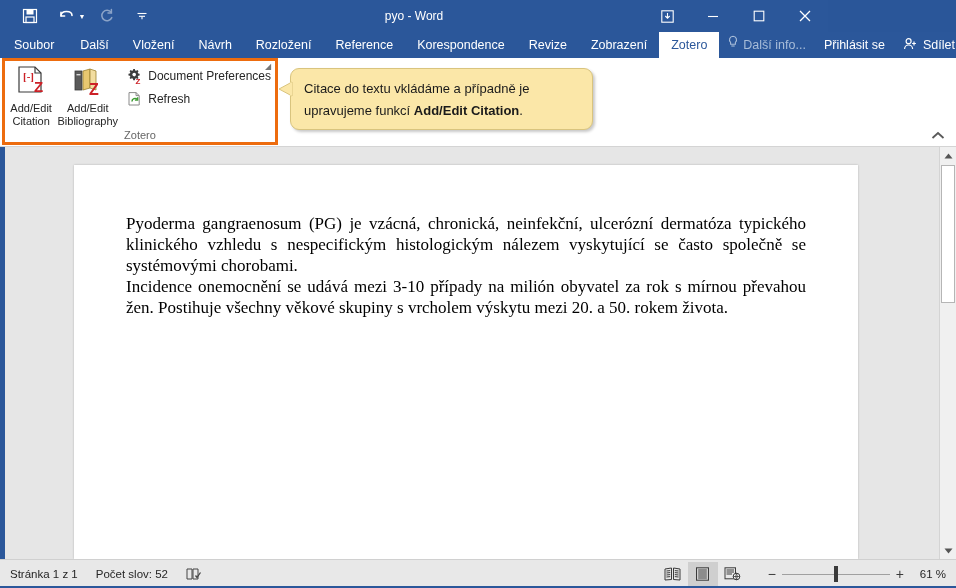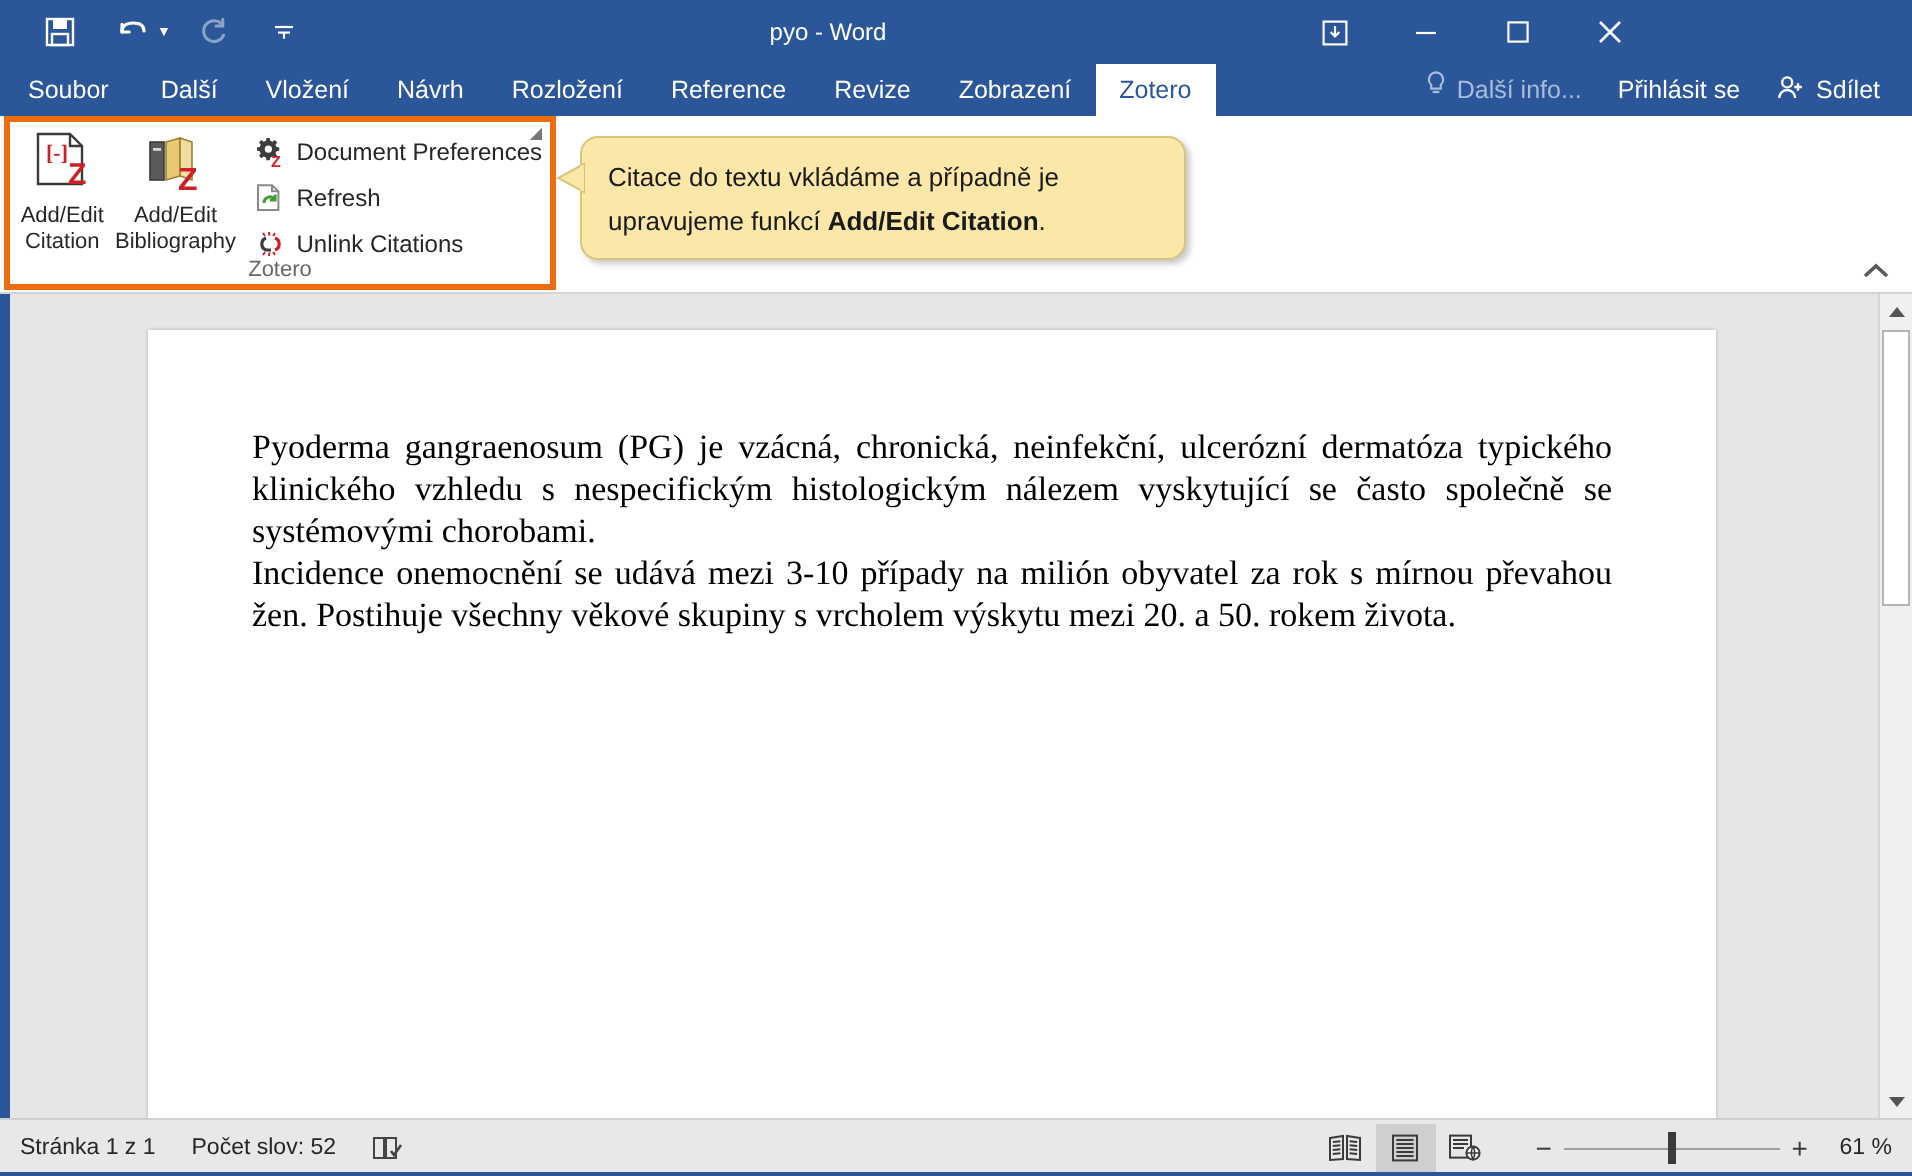--- a/index.html
+++ b/index.html
@@ -351,20 +351,21 @@
     </div>
   </div>
 
   <div class="tabstrip">
     <div class="tab file">Soubor</div>
     <div class="tab">Další</div>
     <div class="tab">Vložení</div>
     <div class="tab">Návrh</div>
     <div class="tab">Rozložení</div>
     <div class="tab">Reference</div>
+    <div class="tab">Korespondence</div>
     <div class="tab">Revize</div>
     <div class="tab">Zobrazení</div>
     <div class="tab active">Zotero</div>
 
     <div class="tabstrip-right">
       <div class="tell-me">
         <span>
           <svg width="12" height="14" viewBox="0 0 12 14" fill="none" stroke="#a8bdd9" stroke-width="1.1">
             <path d="M6 1.2 A3.6 3.6 0 0 0 3.6 7.4 L3.6 9.3 L8.4 9.3 L8.4 7.4 A3.6 3.6 0 0 0 6 1.2 Z"></path>
             <path d="M4.3 11 L7.7 11"></path>
@@ -440,31 +441,20 @@
               <svg width="16" height="16" viewBox="0 0 16 16">
                 <path d="M2 1.6 L9 1.6 L12.2 4.6 L12.2 14 L2 14 Z" fill="#ffffff" stroke="#8a8a8a" stroke-width="1"></path>
                 <path d="M9 1.6 L9 4.6 L12.2 4.6" fill="none" stroke="#8a8a8a" stroke-width="1"></path>
                 <path d="M5 10.5 A3 3 0 0 1 10.2 8.4" fill="none" stroke="#3f9c35" stroke-width="1.5"></path>
                 <path d="M10.6 6.3 L10.6 9.1 L7.9 9.1" fill="none" stroke="#3f9c35" stroke-width="1.4"></path>
               </svg>
             </span>
             <span>Refresh</span>
           </div>
 
-          <div class="small-btn">
-            <span class="small-icon">
-              <svg width="17" height="16" viewBox="0 0 17 16">
-                <path d="M7 5 A3.2 3.2 0 0 0 7 11 L9.5 11" fill="none" stroke="#3d3d3d" stroke-width="1.6"></path>
-                <path d="M11.5 5 A3.2 3.2 0 0 1 11.5 11" fill="none" stroke="#cc2127" stroke-width="1.6"></path>
-                <path d="M5.5 2.5 L6.5 4 M8.5 2 L8.7 3.8 M11.5 2.5 L10.6 4" stroke="#cc2127" stroke-width="1"></path>
-                <path d="M5.5 13.5 L6.5 12 M8.5 14 L8.7 12.2 M11.5 13.5 L10.6 12" stroke="#cc2127" stroke-width="1"></path>
-              </svg>
-            </span>
-            <span>Unlink Citations</span>
-          </div>
 
         </div>
 
         <div class="dialog-launcher">◢</div>
         <div class="group-title">Zotero</div>
       </div>
     </div>
 
     <div class="ribbon-collapse">
       <svg width="14" height="9" viewBox="0 0 14 9" fill="none" stroke="#5a5a5a" stroke-width="1.8">

